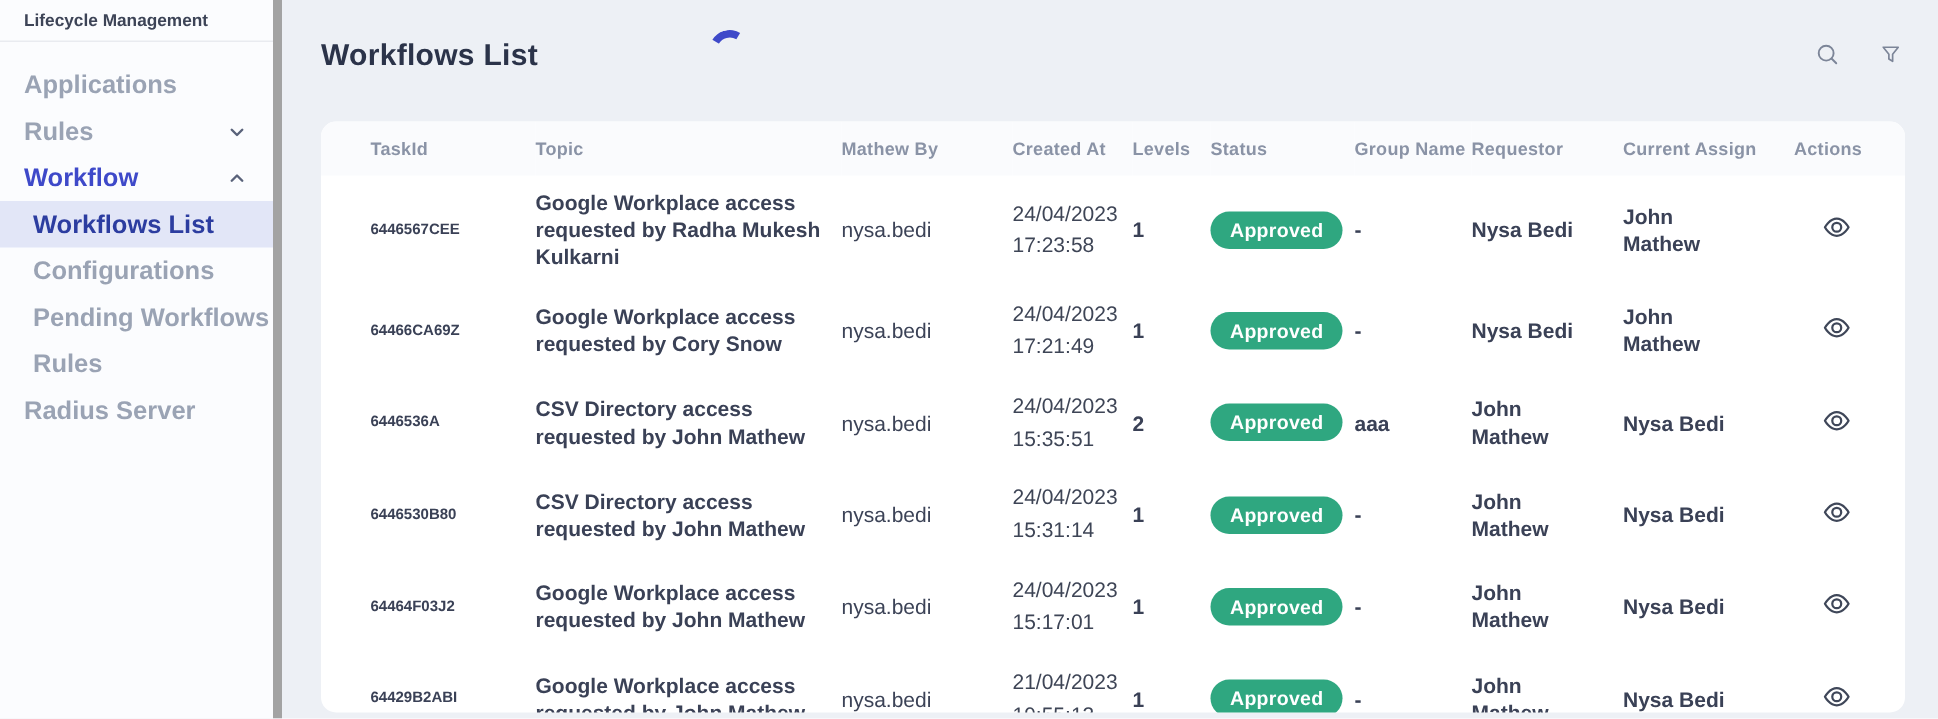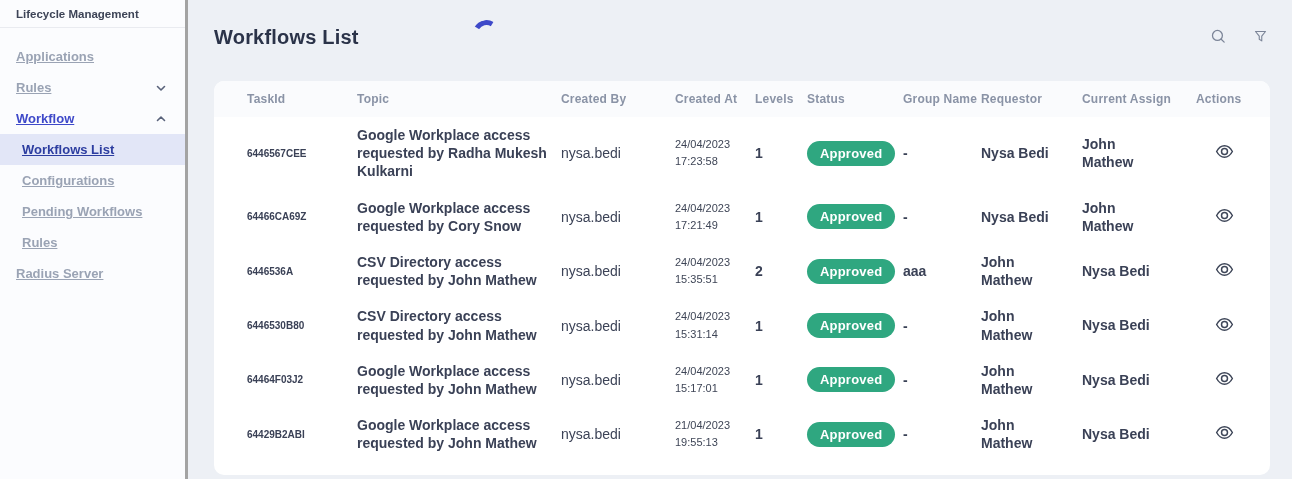--- a/index.html
+++ b/index.html
@@ -8,33 +8,33 @@
     font-family:"Liberation Sans","DejaVu Sans",sans-serif;
     background:var(--main-bg,#edf0f5);
     display:flex;
     color:#3a4156;
   }
 
   
   .sidebar {
     width:188px; min-width:188px; height:100%;
     background:var(--sidebar-bg,#fbfcfe);
-    border-right:3px solid #a3a3a3;
+    border-right:6px solid #a3a3a3;
   }
   .sidebar-header {
     font-size:11.5px; font-weight:600; color:#3d4457;
     padding:8px 16px 7px 16px;
     border-bottom:1px solid #e9ebf0;
   }
   .sidebar-nav { padding-top:13px; }
   .s-item {
     height:31px; display:flex; align-items:center; justify-content:space-between;
     padding:0 18px 0 16px;
-    font-size:13px; font-weight:600; color:#9aa3b4;
-    cursor:pointer; white-space:nowrap;text-decoration:underline;
+    font-size:17px; font-weight:600; color:#9aa3b4;
+    cursor:pointer; white-space:nowrap;
   }
   .s-item.sub { padding-left:22px; }
   .s-item.parent { color:var(--accent,#3b4cc4); font-weight:700; }
   .s-item.active {
     background:var(--active-bg,#e2e6f7);
     color:var(--active-text,#2c3da0); font-weight:700;
   }
   .s-item svg { flex:0 0 auto; }
 
   
@@ -77,21 +77,21 @@
   .c-levels   { width:52px;  }
   .c-status   { width:96px;  }
   .c-group    { width:78px;  }
   .c-req      { width:101px; }
   .c-assign   { width:114px; }
   .c-actions  { width:74px;  }
 
   .td-taskid  { font-weight:700; color:#3a4156; font-size:10px; }
   .td-topic   { font-weight:700; color:#3a4156; line-height:1.3; padding-right:14px; }
   .td-creator { font-weight:500; color:#3c4357; }
-  .td-created { font-size:11px; color:#3e4556; line-height:1.55; }
+  .td-created { font-size:14px; color:#3e4556; line-height:1.55; }
   .td-levels  { font-weight:700; color:#3a4156; }
   .td-group   { font-weight:700; color:#3a4156; }
   .td-name    { font-weight:700; color:#3a4156; line-height:1.3; white-space:pre-line; }
   .td-actions { padding-left:18px; }
 
   .status-pill {
     display:inline-block; background:var(--pill-green,#2fa780); color:#fff;
     font-size:13px; font-weight:700; letter-spacing:.2px;
     padding:5px 13px; border-radius:999px;
   }
@@ -165,21 +165,21 @@
           <col class="c-status">
           <col class="c-group">
           <col class="c-req">
         <col class="c-assign">
           <col class="c-actions">
       </colgroup>
       <thead>
           <tr id="thead-row">
             <th>TaskId</th>
             <th>Topic</th>
-            <th>Created By</th>
+            <th>Mathew By</th>
             <th>Created At</th>
             <th>Levels</th>
             <th>Status</th>
             <th>Group Name</th>
             <th>Requestor</th>
             <th>Current Assign</th>
             <th>Actions</th>
           </tr>
         </thead>
       <tbody id="tbody">

